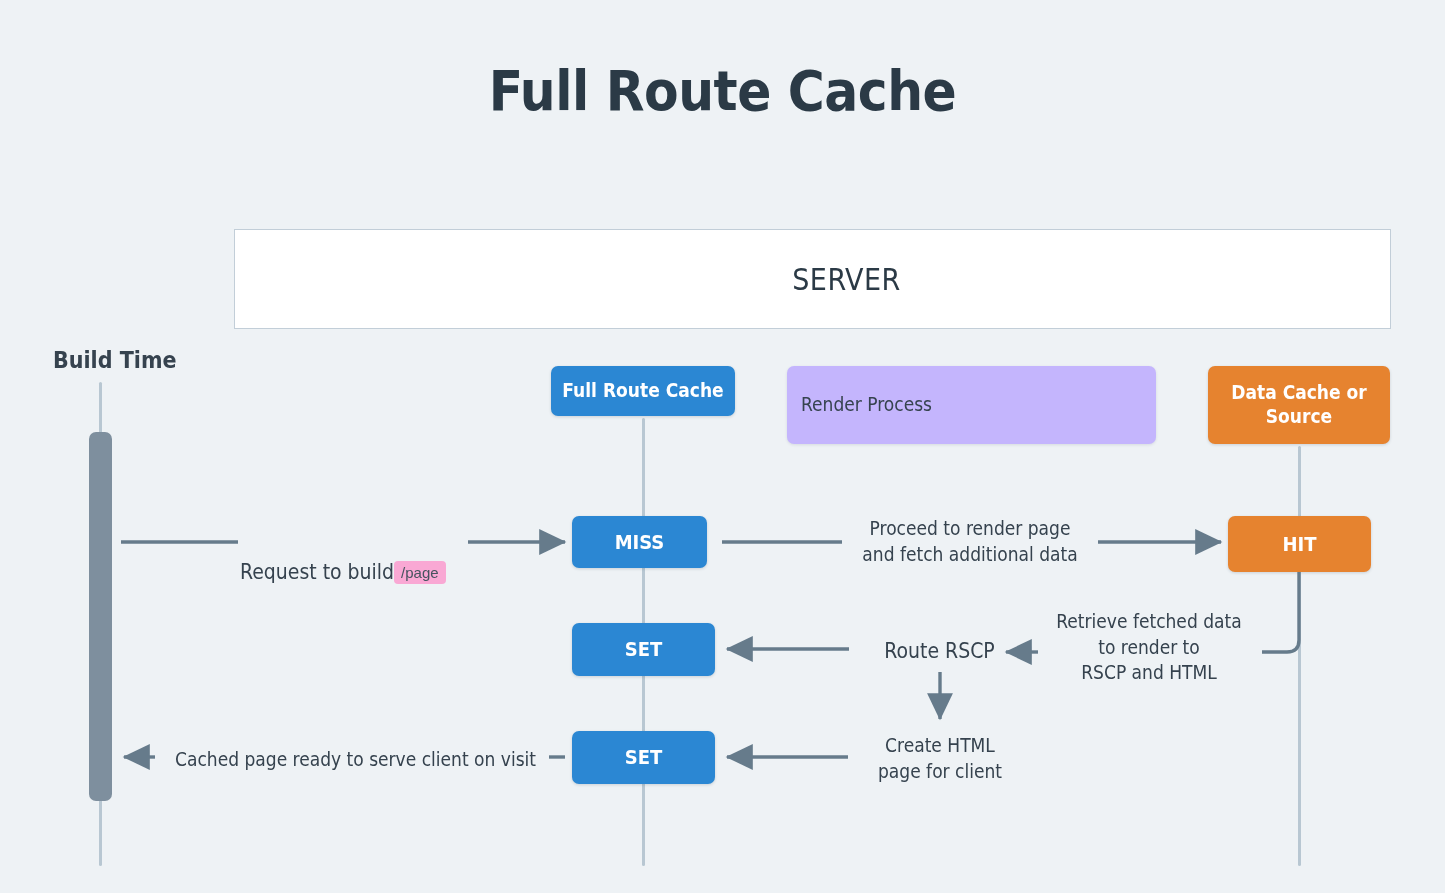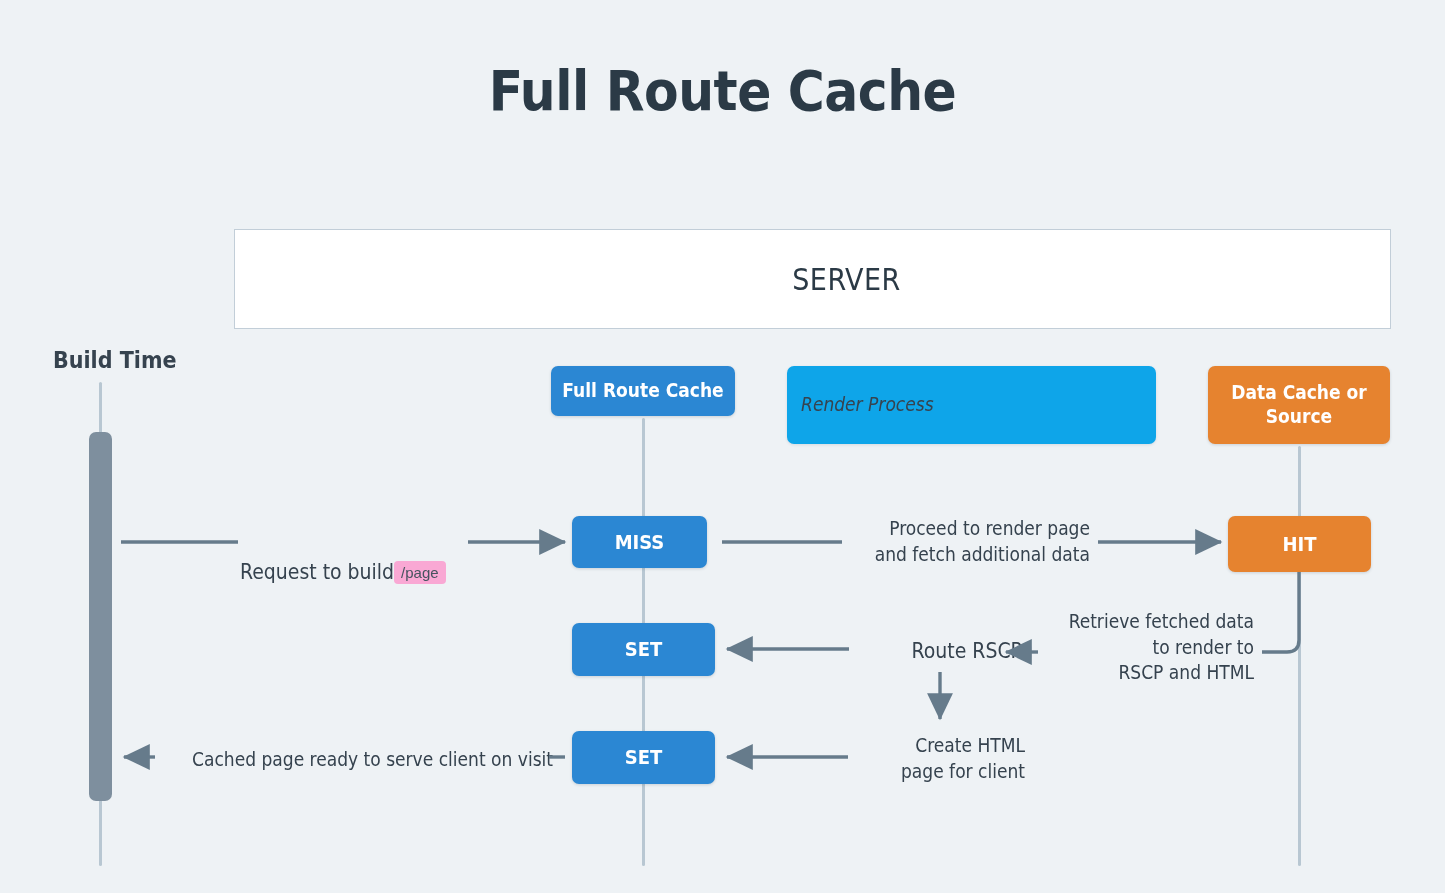--- a/index.html
+++ b/index.html
@@ -44,32 +44,31 @@
     position:absolute;box-sizing:border-box;
     display:flex;align-items:center;justify-content:center;
     text-align:center;font-weight:bold;color:#ffffff;
     border-radius:7px;
     box-shadow:0 1px 3px rgba(40,60,80,.18);
     line-height:1.25;
   }
   .node.blue{background:#2b87d3;}
   .node.orange{background:#e6832f;}
   .node.grey{
-    background:#0ea5e9;color:#36434f;font-weight:normal;
+    background:#c4b5fd;color:#36434f;font-weight:normal;
     justify-content:flex-start;text-align:center;padding-left:14px;
     box-shadow:0 1px 3px rgba(40,60,80,.12);
-    font-style:italic;
   }
 
   
   .lbl{
     position:absolute;color:#35424e;font-size:19px;line-height:1.35;
     white-space:pre-line;
   }
-  .lbl.center{text-align:right;}
+  .lbl.center{text-align:center;}
   .lbl.big{font-size:21px;}
   .build-time{
     position:absolute;left:53px;top:347px;
     font-size:23px;font-weight:bold;color:#36434f;
   }
 
   
   .code{
     font-family:Liberation Sans, sans-serif;
     font-size:15px;background:#f9a8d4;color:#46535f;

